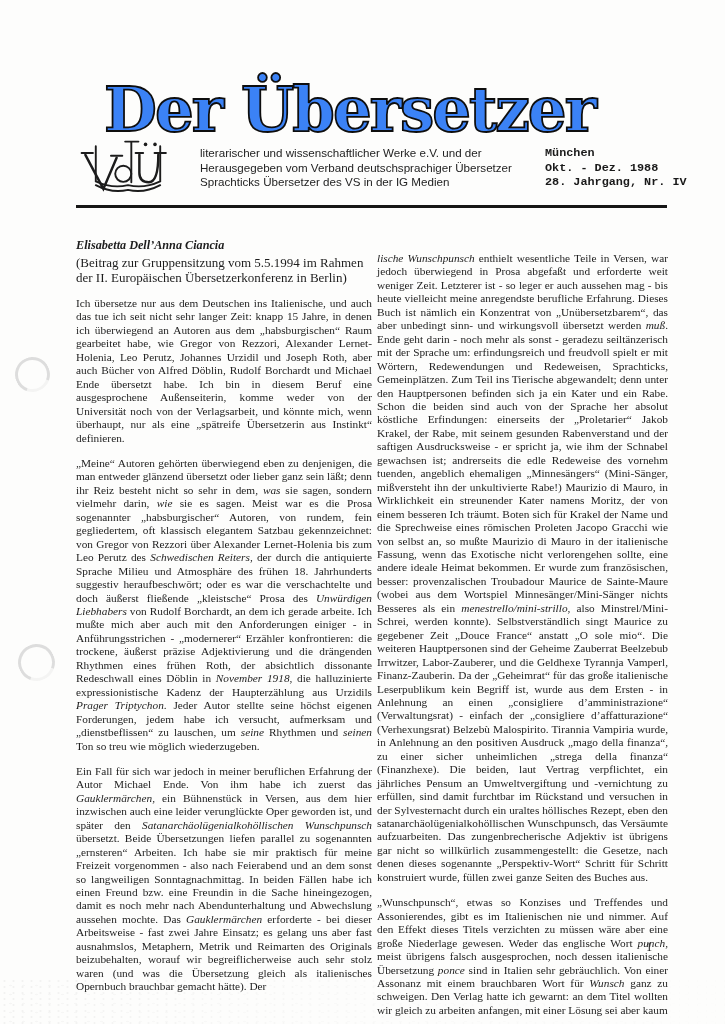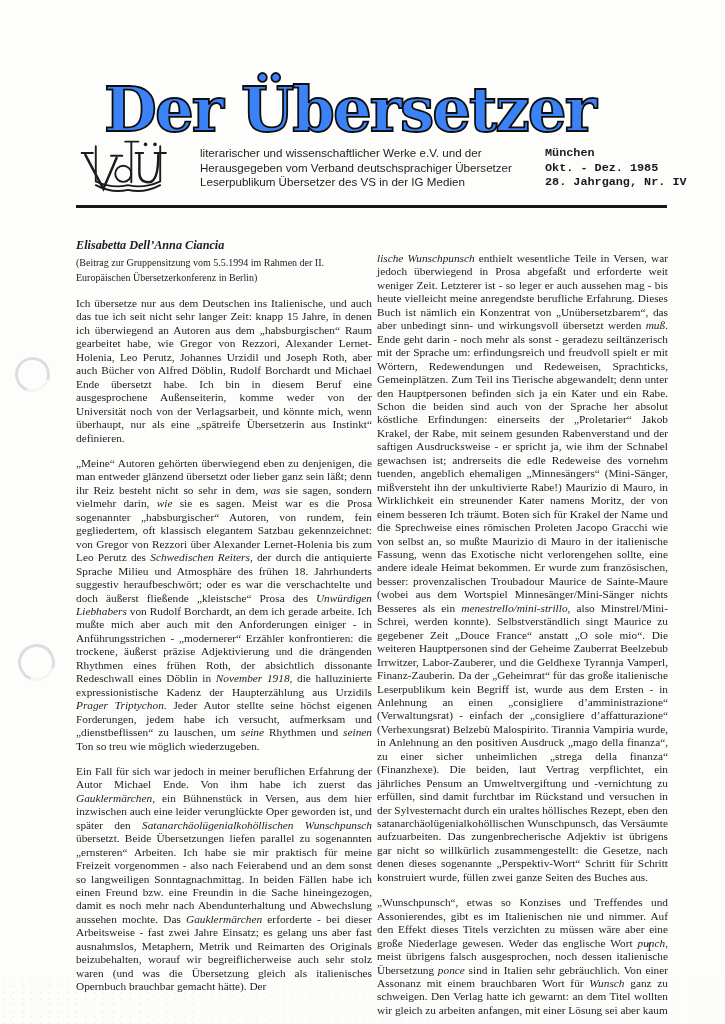--- a/index.html
+++ b/index.html
@@ -47,21 +47,21 @@
   }
   .col-left{left:76px;top:238px;width:296px;}
   .col-right{left:377px;top:240px;width:291px;}
   .author{
     font-weight:bold;font-size:12.2px;line-height:15px;margin:0 0 2px 0;text-align:left;font-style:italic;
   }
   .article-title{
     font-weight:bold;font-size:14.6px;line-height:18.6px;margin:0 0 3px 0;text-align:left;
   }
   .article-subtitle{
-    font-size:10px;line-height:15px;margin:0 0 10px 0;text-align:left;font-family:Liberation Serif, serif;
+    font-size:13px;line-height:15px;margin:0 0 10px 0;text-align:left;font-family:Liberation Serif, serif;
   }
   .para{margin:12px 0 9px 0;}
   .para i{font-style:italic;}
   
   .page-number{
     position:absolute;left:646px;top:940px;
     font-size:12.5px;color:#222;
   }
   
   .punch{
@@ -112,26 +112,26 @@
         <path d="M78 20 H90"></path>
         <circle cx="68.5" cy="11" r="1.9" fill="#1c1c1c" stroke="none"></circle>
         <circle cx="78.5" cy="11" r="1.9" fill="#1c1c1c" stroke="none"></circle>
       </g>
     </svg>
   </div>
 
   <div class="publisher">
     <div>literarischer und wissenschaftlicher Werke e.V. und der</div>
     <div>Herausgegeben vom Verband deutschsprachiger Übersetzer</div>
-    <div>Leserpublikum Übersetzer des VS in der IG Medien</div>
+    <div>Sprachticks Übersetzer des VS in der IG Medien</div>
   </div>
 
   <div class="issue">
     <div>München</div>
-    <div>Okt. - Dez. 1985</div>
+    <div>Okt. - Dez. 1988</div>
     <div>28. Jahrgang, Nr. IV</div>
   </div>
 
   <div class="header-rule"></div>
 
   <div class="col col-left">
     <p class="author">Elisabetta Dell’Anna Ciancia</p>
     <p class="article-subtitle">(Beitrag zur Gruppensitzung vom 5.5.1994 im Rahmen der II. Europäischen Übersetzerkonferenz in Berlin)</p>
     <div>
         <p class="para"><span>Ich übersetze nur aus dem Deutschen ins Italienische, und auch das tue ich seit nicht sehr langer Zeit: knapp 15 Jahre, in denen ich überwiegend an Autoren aus dem „habsburgischen“ Raum gearbeitet habe, wie Gregor von Rezzori, Alexander Lernet-Holenia, Leo Perutz, Johannes Urzidil und Joseph Roth, aber auch Bücher von Alfred Döblin, Rudolf Borchardt und Michael Ende übersetzt habe. Ich bin in diesem Beruf eine ausgesprochene Außenseiterin, komme weder von der Universität noch von der Verlagsarbeit, und könnte mich, wenn überhaupt, nur als eine „spätreife Übersetzerin aus Instinkt“ definieren.</span></p>

